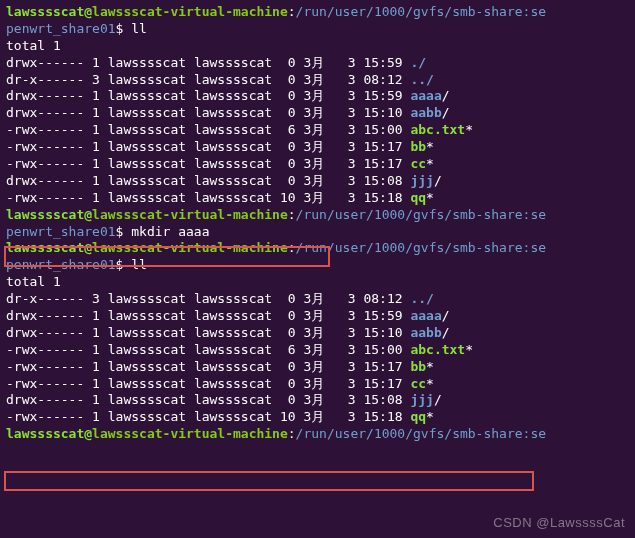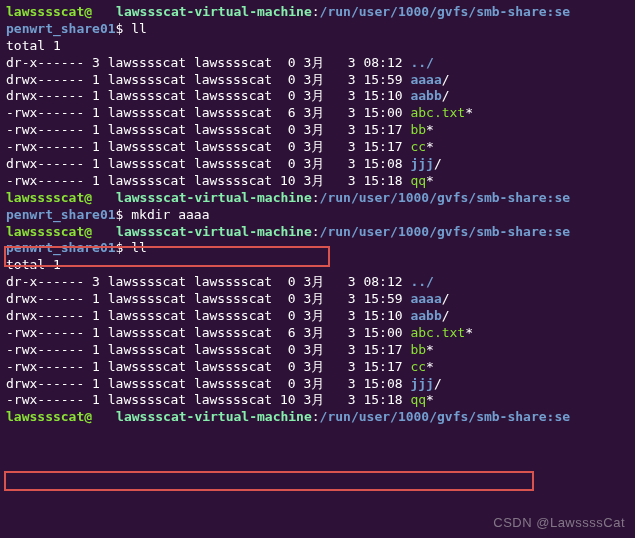--- a/index.html
+++ b/index.html
@@ -10,26 +10,26 @@
     line-height: 1.3;
     color: #ffffff;
     width: 635px;
     height: 538px;
     overflow: hidden;
     padding: 4px 6px;
     position: relative;
   }
   .line { white-space: pre; }
   .user { color: #8ae234; font-weight: bold; }
-  .host { color: #86efac; font-weight: bold; margin-left: 24px; }
+  .host { color: #84cc16; font-weight: bold; }
   .at   { color: #8ae234; font-weight: bold; }
-  .path { color: #729fcf; font-weight: bold; }
+  .path { color: #729fcf; font-weight: normal; }
   .white { color: #ffffff; }
   .blue { color: #729fcf; font-weight: bold; }
-  .green-exec { color: #8ae234; font-weight: normal; margin-top: 20px; }
+  .green-exec { color: #8ae234; font-weight: bold; margin-top: 20px; }
   .cursor {
     display: inline-block;
     width: 8px; height: 14px;
     background: #ffffff;
     vertical-align: middle;
   }
   .highlight-box {
     border: 2px solid #d9534f;
     position: absolute;
     pointer-events: none;
@@ -52,20 +52,21 @@
     font-size: 13px;
   }
 </style>
 </head>
 <body>
 
 <div id="term">
     <div class="line"><span class="user">lawsssscat</span><span class="at">@</span><span class="host">lawssscat-virtual-machine</span><span class="white">:</span><span class="path">/run/user/1000/gvfs/smb-share:se</span></div>
     <div class="line"><span class="path">penwrt_share01</span><span class="white">$ </span><span class="white">ll</span></div>
     <div class="line white">total 1</div>
+    <div class="line"><span class="white">drwx------</span> <span class="white">1</span> <span class="white">lawsssscat</span> <span class="white">lawsssscat</span> <span class="white"> 0</span> <span class="white">3月</span> <span class="white">  3</span> <span class="white">15:59</span> <span class="blue">./</span><span class="white"></span></div>
     <div class="line"><span class="white">dr-x------</span> <span class="white">3</span> <span class="white">lawsssscat</span> <span class="white">lawsssscat</span> <span class="white"> 0</span> <span class="white">3月</span> <span class="white">  3</span> <span class="white">08:12</span> <span class="blue">../</span><span class="white"></span></div>
     <div class="line"><span class="white">drwx------</span> <span class="white">1</span> <span class="white">lawsssscat</span> <span class="white">lawsssscat</span> <span class="white"> 0</span> <span class="white">3月</span> <span class="white">  3</span> <span class="white">15:59</span> <span class="blue">aaaa</span><span class="white">/</span></div>
     <div class="line"><span class="white">drwx------</span> <span class="white">1</span> <span class="white">lawsssscat</span> <span class="white">lawsssscat</span> <span class="white"> 0</span> <span class="white">3月</span> <span class="white">  3</span> <span class="white">15:10</span> <span class="blue">aabb</span><span class="white">/</span></div>
     <div class="line"><span class="white">-rwx------</span> <span class="white">1</span> <span class="white">lawsssscat</span> <span class="white">lawsssscat</span> <span class="white"> 6</span> <span class="white">3月</span> <span class="white">  3</span> <span class="white">15:00</span> <span class="green-exec">abc.txt</span><span class="white">*</span></div>
     <div class="line"><span class="white">-rwx------</span> <span class="white">1</span> <span class="white">lawsssscat</span> <span class="white">lawsssscat</span> <span class="white"> 0</span> <span class="white">3月</span> <span class="white">  3</span> <span class="white">15:17</span> <span class="green-exec">bb</span><span class="white">*</span></div>
     <div class="line"><span class="white">-rwx------</span> <span class="white">1</span> <span class="white">lawsssscat</span> <span class="white">lawsssscat</span> <span class="white"> 0</span> <span class="white">3月</span> <span class="white">  3</span> <span class="white">15:17</span> <span class="green-exec">cc</span><span class="white">*</span></div>
     <div class="line"><span class="white">drwx------</span> <span class="white">1</span> <span class="white">lawsssscat</span> <span class="white">lawsssscat</span> <span class="white"> 0</span> <span class="white">3月</span> <span class="white">  3</span> <span class="white">15:08</span> <span class="blue">jjj</span><span class="white">/</span></div>
     <div class="line"><span class="white">-rwx------</span> <span class="white">1</span> <span class="white">lawsssscat</span> <span class="white">lawsssscat</span> <span class="white">10</span> <span class="white">3月</span> <span class="white">  3</span> <span class="white">15:18</span> <span class="green-exec">qq</span><span class="white">*</span></div>
     <div class="line"><span class="user">lawsssscat</span><span class="at">@</span><span class="host">lawssscat-virtual-machine</span><span class="white">:</span><span class="path">/run/user/1000/gvfs/smb-share:se</span></div>
     <div class="line"><span class="path">penwrt_share01</span><span class="white">$ </span><span class="white">mkdir aaaa</span></div>

